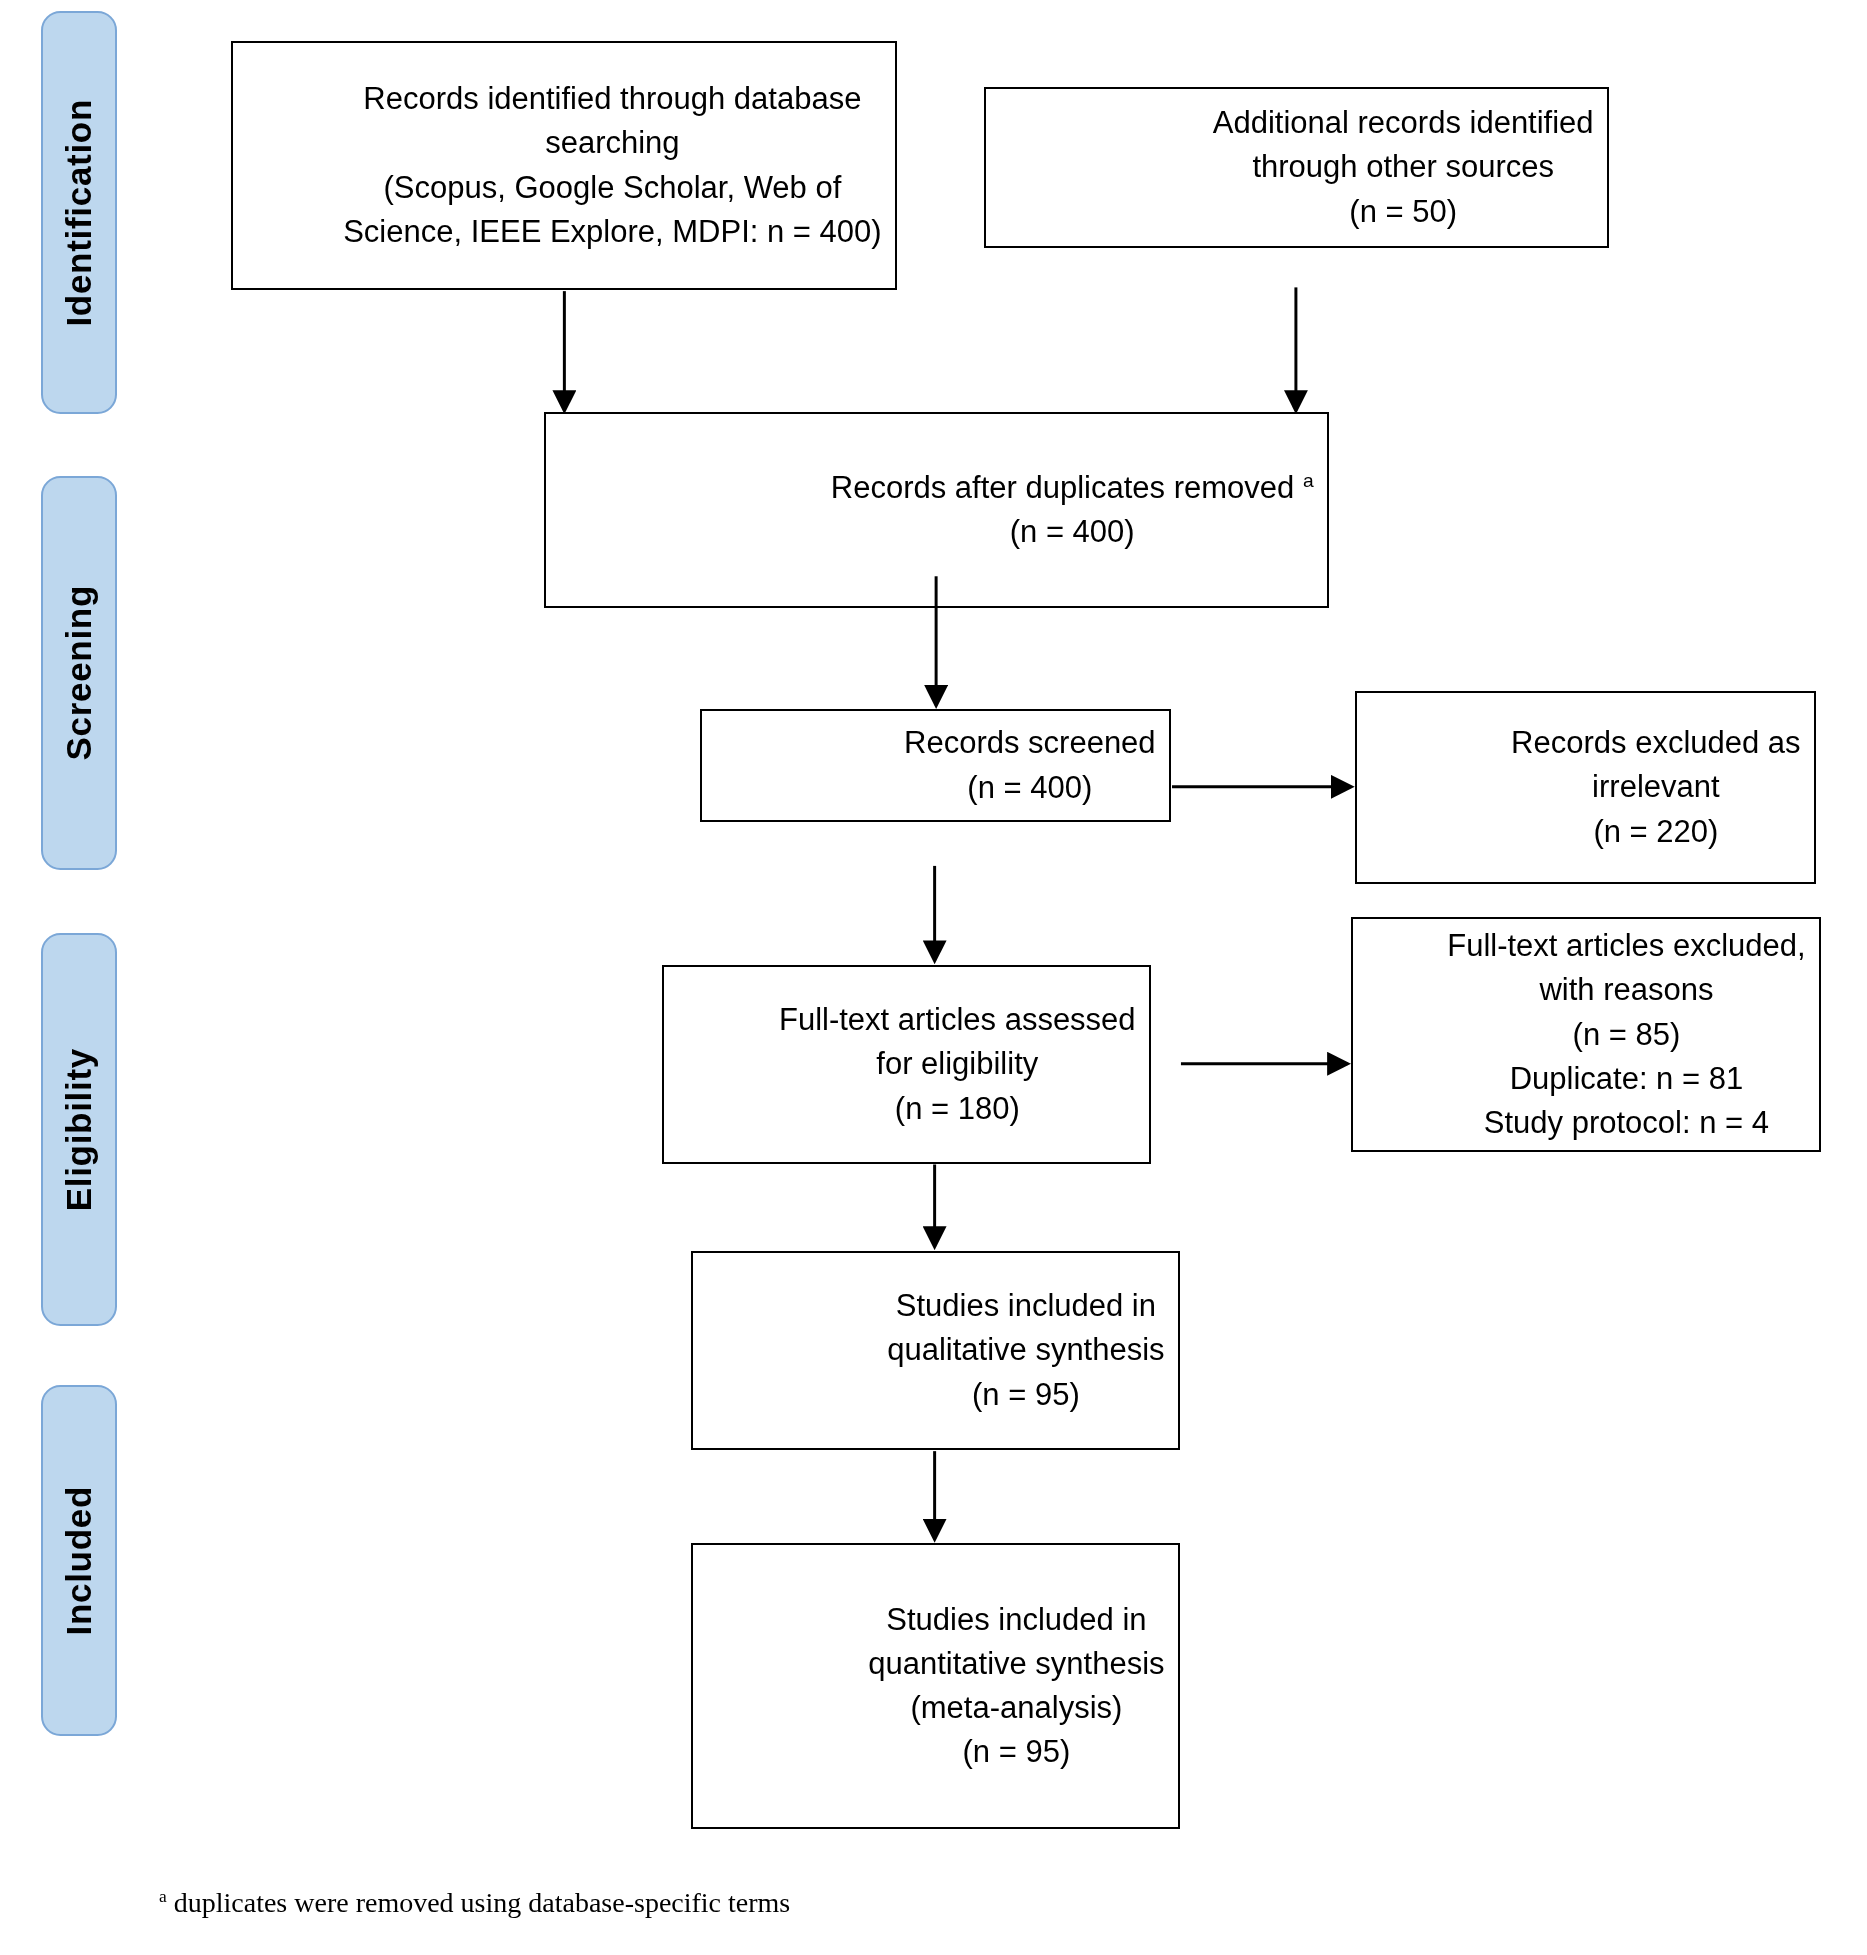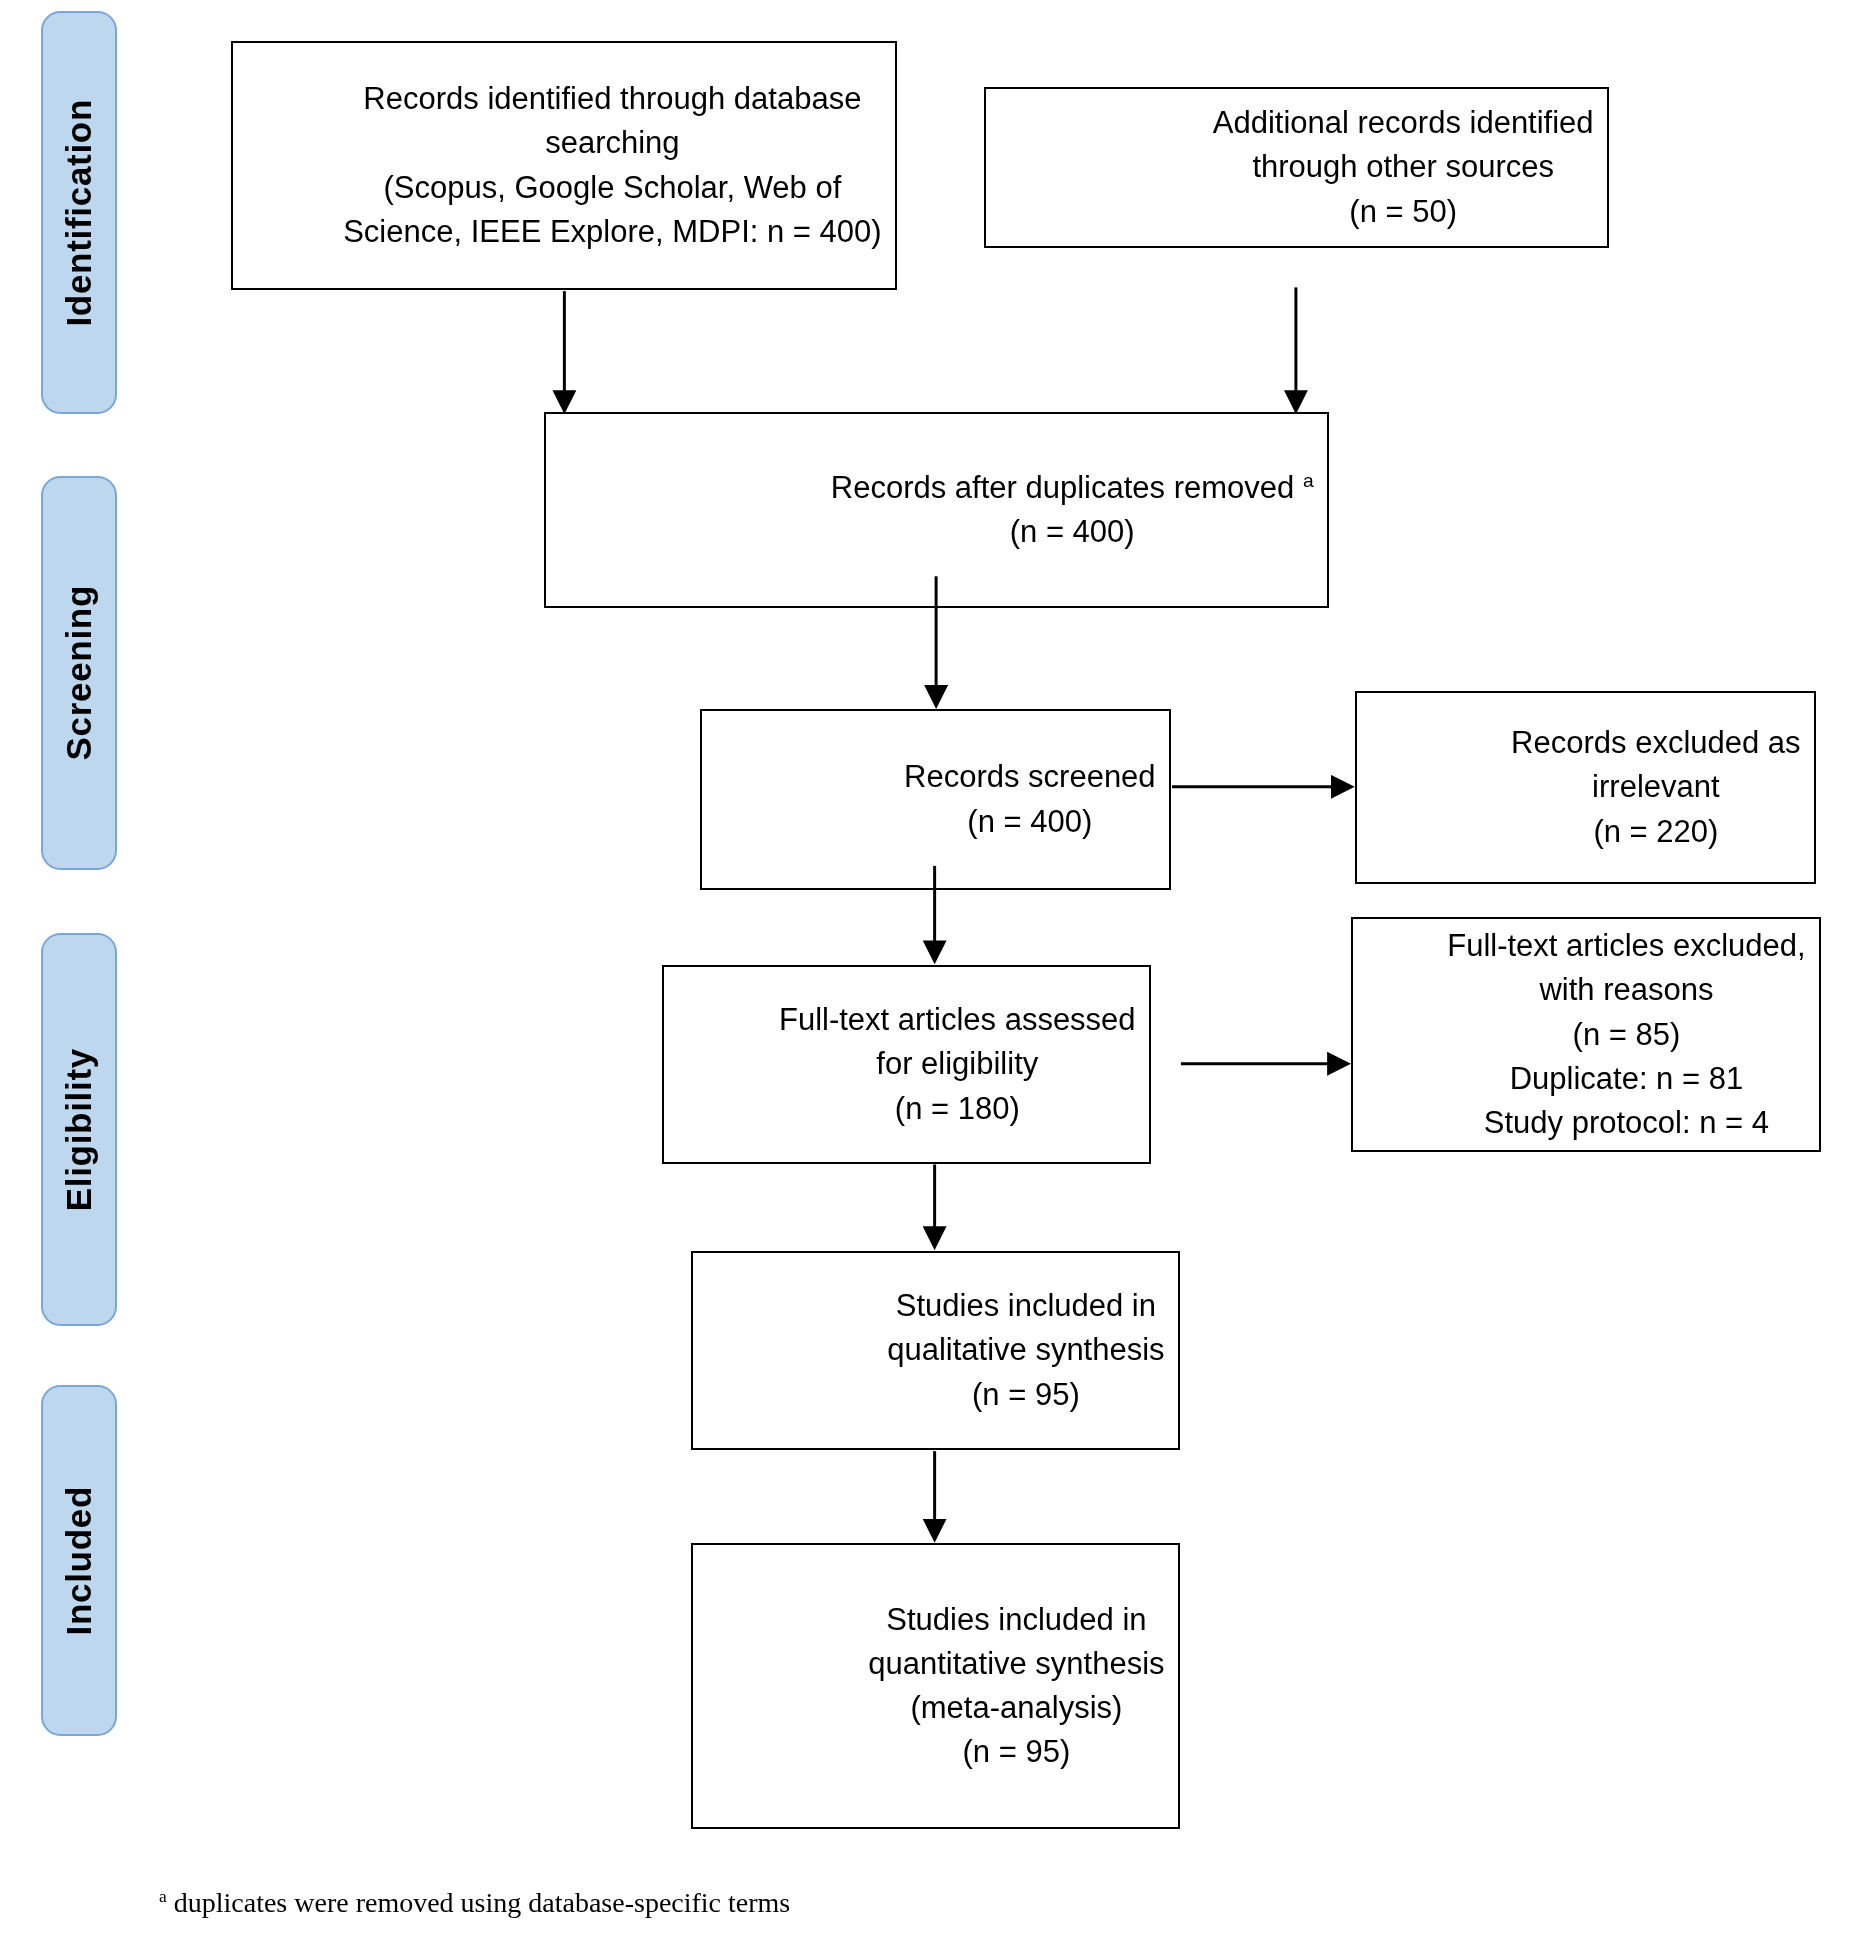--- a/index.html
+++ b/index.html
@@ -79,21 +79,21 @@
   <div class="flow-box" style="left:984px; top:87px; width:625px; height:161px;">
     <span class="box-text lines">Additional records identified
 through other sources
 (n = 50)</span>
   </div>
 
   <div class="flow-box" style="left:544px; top:412px; width:785px; height:196px;">
     <span class="box-text"><span>Records after duplicates removed</span> <sup class="fn">a</sup><span style="display:block;">(n = 400)</span></span>
   </div>
 
-  <div class="flow-box" style="left:700px; top:709px; width:471px; height:181px;">
+  <div class="flow-box" style="left:700px; top:709px; width:471px; height:113px;">
     <span class="box-text lines">Records screened
 (n = 400)</span>
   </div>
 
   <div class="flow-box" style="left:1355px; top:691px; width:461px; height:193px;padding-left:25px;">
     <span class="box-text lines">Records excluded as
 irrelevant
 (n = 220)</span>
   </div>
 

